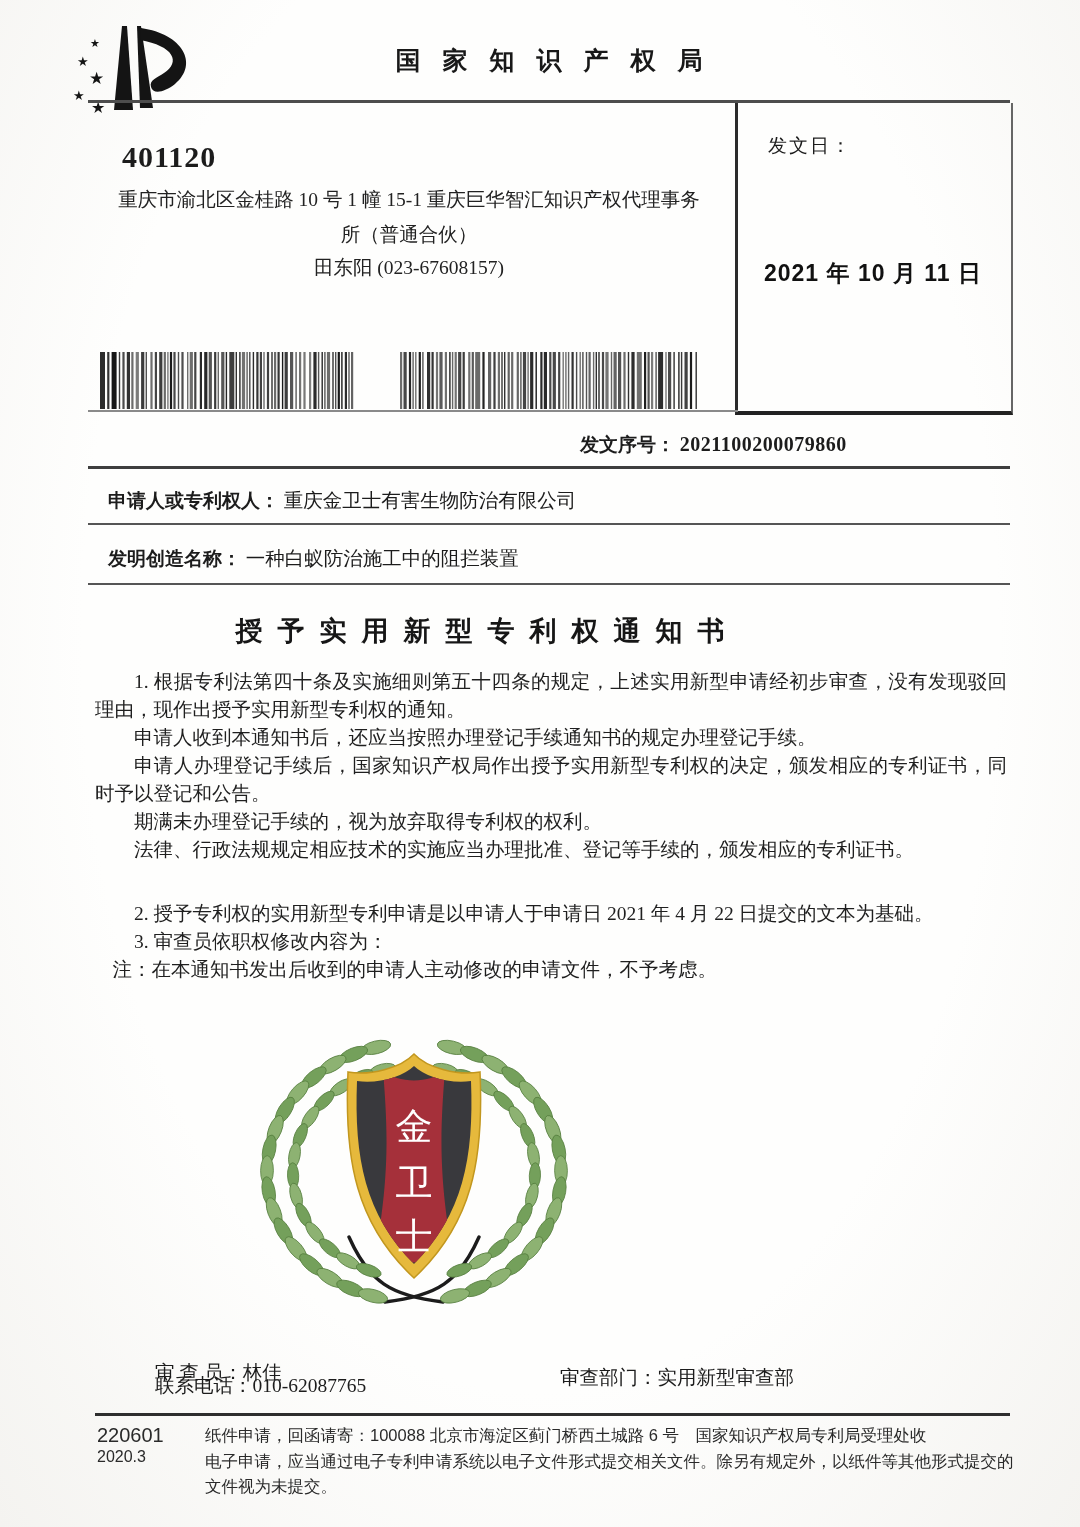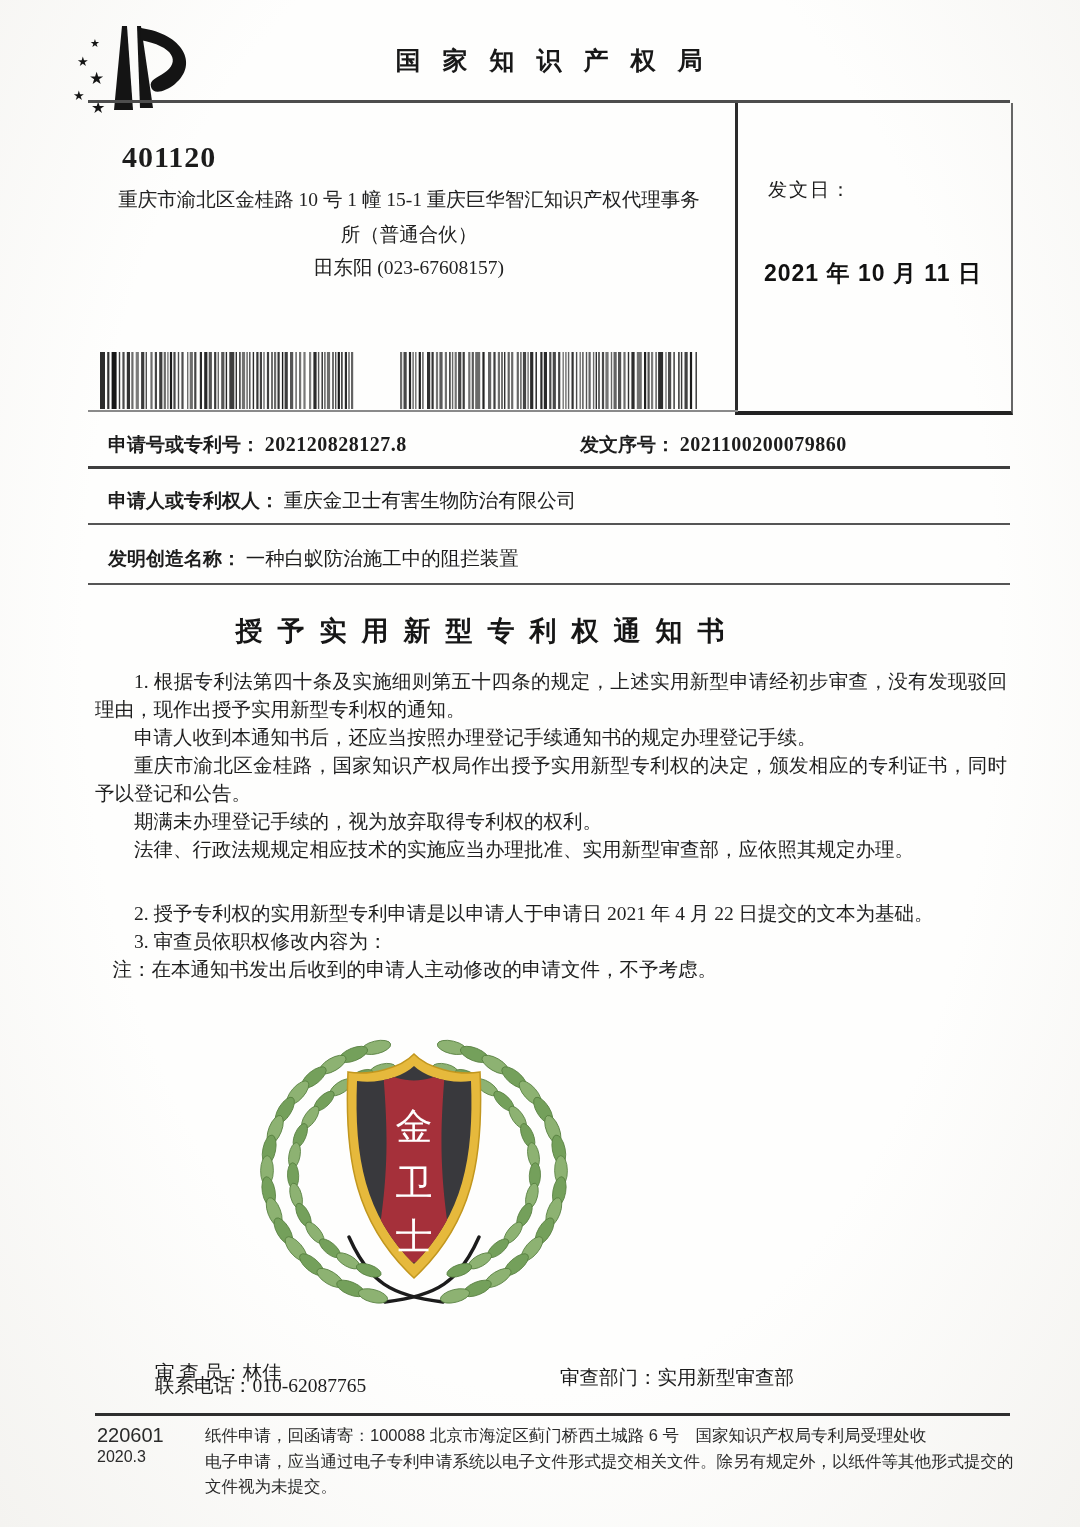--- a/index.html
+++ b/index.html
@@ -10,21 +10,21 @@
   }
   .abs{position:absolute;}
   
   .office-title{left:88px;top:44px;width:922px;text-align:center;
     font-family:"Liberation Sans", sans-serif;font-weight:bold;font-size:25px;
     letter-spacing:22px;text-indent:22px;color:#181818;}
   .hr-header{left:88px;top:100px;width:922px;height:3px;background:#4d4d4d;}
   
   .date-box{left:735px;top:103px;width:273px;height:308px;
     border-left:3px solid #2b2b2b;border-right:2px solid #666;border-bottom:4px solid #222;}
-  .date-label{position:absolute;left:30px;top:30px;font-size:19px;letter-spacing:2px;margin-top:44px;}
+  .date-label{position:absolute;left:30px;top:30px;font-size:19px;letter-spacing:2px;}
   .date-value{position:absolute;left:26px;top:122px;font-size:23px;
     font-family:"Liberation Sans", sans-serif;font-weight:bold;letter-spacing:1px;color:#111;margin-top:33px;}
   
   .postal{left:122px;top:140px;font-size:30px;font-weight:bold;letter-spacing:1px;}
   .addr{left:95px;width:628px;text-align:center;font-size:19.5px;color:#222;}
   .addr1{top:186px;} .addr2{top:221px;} .addr3{top:254px;}
   
   .bc1{left:100px;top:352px;width:255px;height:57px;}
   .bc2{left:400px;top:352px;width:300px;height:57px;}
   .hr-bc{left:88px;top:410px;width:650px;height:2px;background:#8a8a8a;}
@@ -227,24 +227,20 @@
       <rect x="268.0" y="0" width="3.2" height="57" fill="#161616" opacity="0.77"></rect>
       <rect x="273.4" y="0" width="1.4" height="57" fill="#161616" opacity="0.88"></rect>
       <rect x="278.2" y="0" width="1.4" height="57" fill="#161616" opacity="0.94"></rect>
       <rect x="280.9" y="0" width="1.4" height="57" fill="#161616" opacity="0.84"></rect>
       <rect x="284.5" y="0" width="3.2" height="57" fill="#161616" opacity="0.81"></rect>
       <rect x="289.9" y="0" width="2.2" height="57" fill="#161616" opacity="0.98"></rect>
       <rect x="295.5" y="0" width="1.4" height="57" fill="#161616" opacity="0.89"></rect>
     </svg>
   <div class="abs hr-bc"></div>
 
-  <div class="abs fieldrow row1a">
-    <span class="label">申请号或专利号：</span>
-    <span class="num">202120828127.8</span>
-  </div>
   <div class="abs fieldrow row1b">
     <span class="label">发文序号：</span>
     <span class="num">2021100200079860</span>
   </div>
   <div class="abs hr1"></div>
 
   <div class="abs fieldrow row2">
     <span class="label">申请人或专利权人：</span>
     <span class="value">重庆金卫士有害生物防治有限公司</span>
   </div>
@@ -254,23 +250,23 @@
     <span class="label">发明创造名称：</span>
     <span class="value">一种白蚁防治施工中的阻拦装置</span>
   </div>
   <div class="abs hr3"></div>
 
   <div class="abs notice-title">授予实用新型专利权通知书</div>
 
   <div class="abs notice-body">
     <p>1. 根据专利法第四十条及实施细则第五十四条的规定，上述实用新型申请经初步审查，没有发现驳回理由，现作出授予实用新型专利权的通知。</p>
     <p>申请人收到本通知书后，还应当按照办理登记手续通知书的规定办理登记手续。</p>
-    <p>重庆市渝北区金桂路，国家知识产权局作出授予实用新型专利权的决定，颁发相应的专利证书，同时予以登记和公告。</p>
+    <p>申请人办理登记手续后，国家知识产权局作出授予实用新型专利权的决定，颁发相应的专利证书，同时予以登记和公告。</p>
     <p>期满未办理登记手续的，视为放弃取得专利权的权利。</p>
-    <p>法律、行政法规规定相应技术的实施应当办理批准、实用新型审查部，应依照其规定办理。</p>
+    <p>法律、行政法规规定相应技术的实施应当办理批准、登记等手续的，颁发相应的专利证书。</p>
     <p class="gap">2. 授予专利权的实用新型专利申请是以申请人于申请日 2021 年 4 月 22 日提交的文本为基础。</p>
     <p class="gap2">3. 审查员依职权修改内容为：</p>
     <p class="note">注：在本通知书发出后收到的申请人主动修改的申请文件，不予考虑。</p>
   </div>
 
   <svg class="abs emblem" viewBox="0 0 322 278">
     <g id="wreath-stems">
         <path d="M96,205 C116,250 138,264 190,270" fill="none" stroke="#1c1c1c" stroke-width="3.4" stroke-linecap="round"></path>
         <path d="M226,205 C206,250 184,264 132,270" fill="none" stroke="#1c1c1c" stroke-width="3.4" stroke-linecap="round"></path>
       </g>

